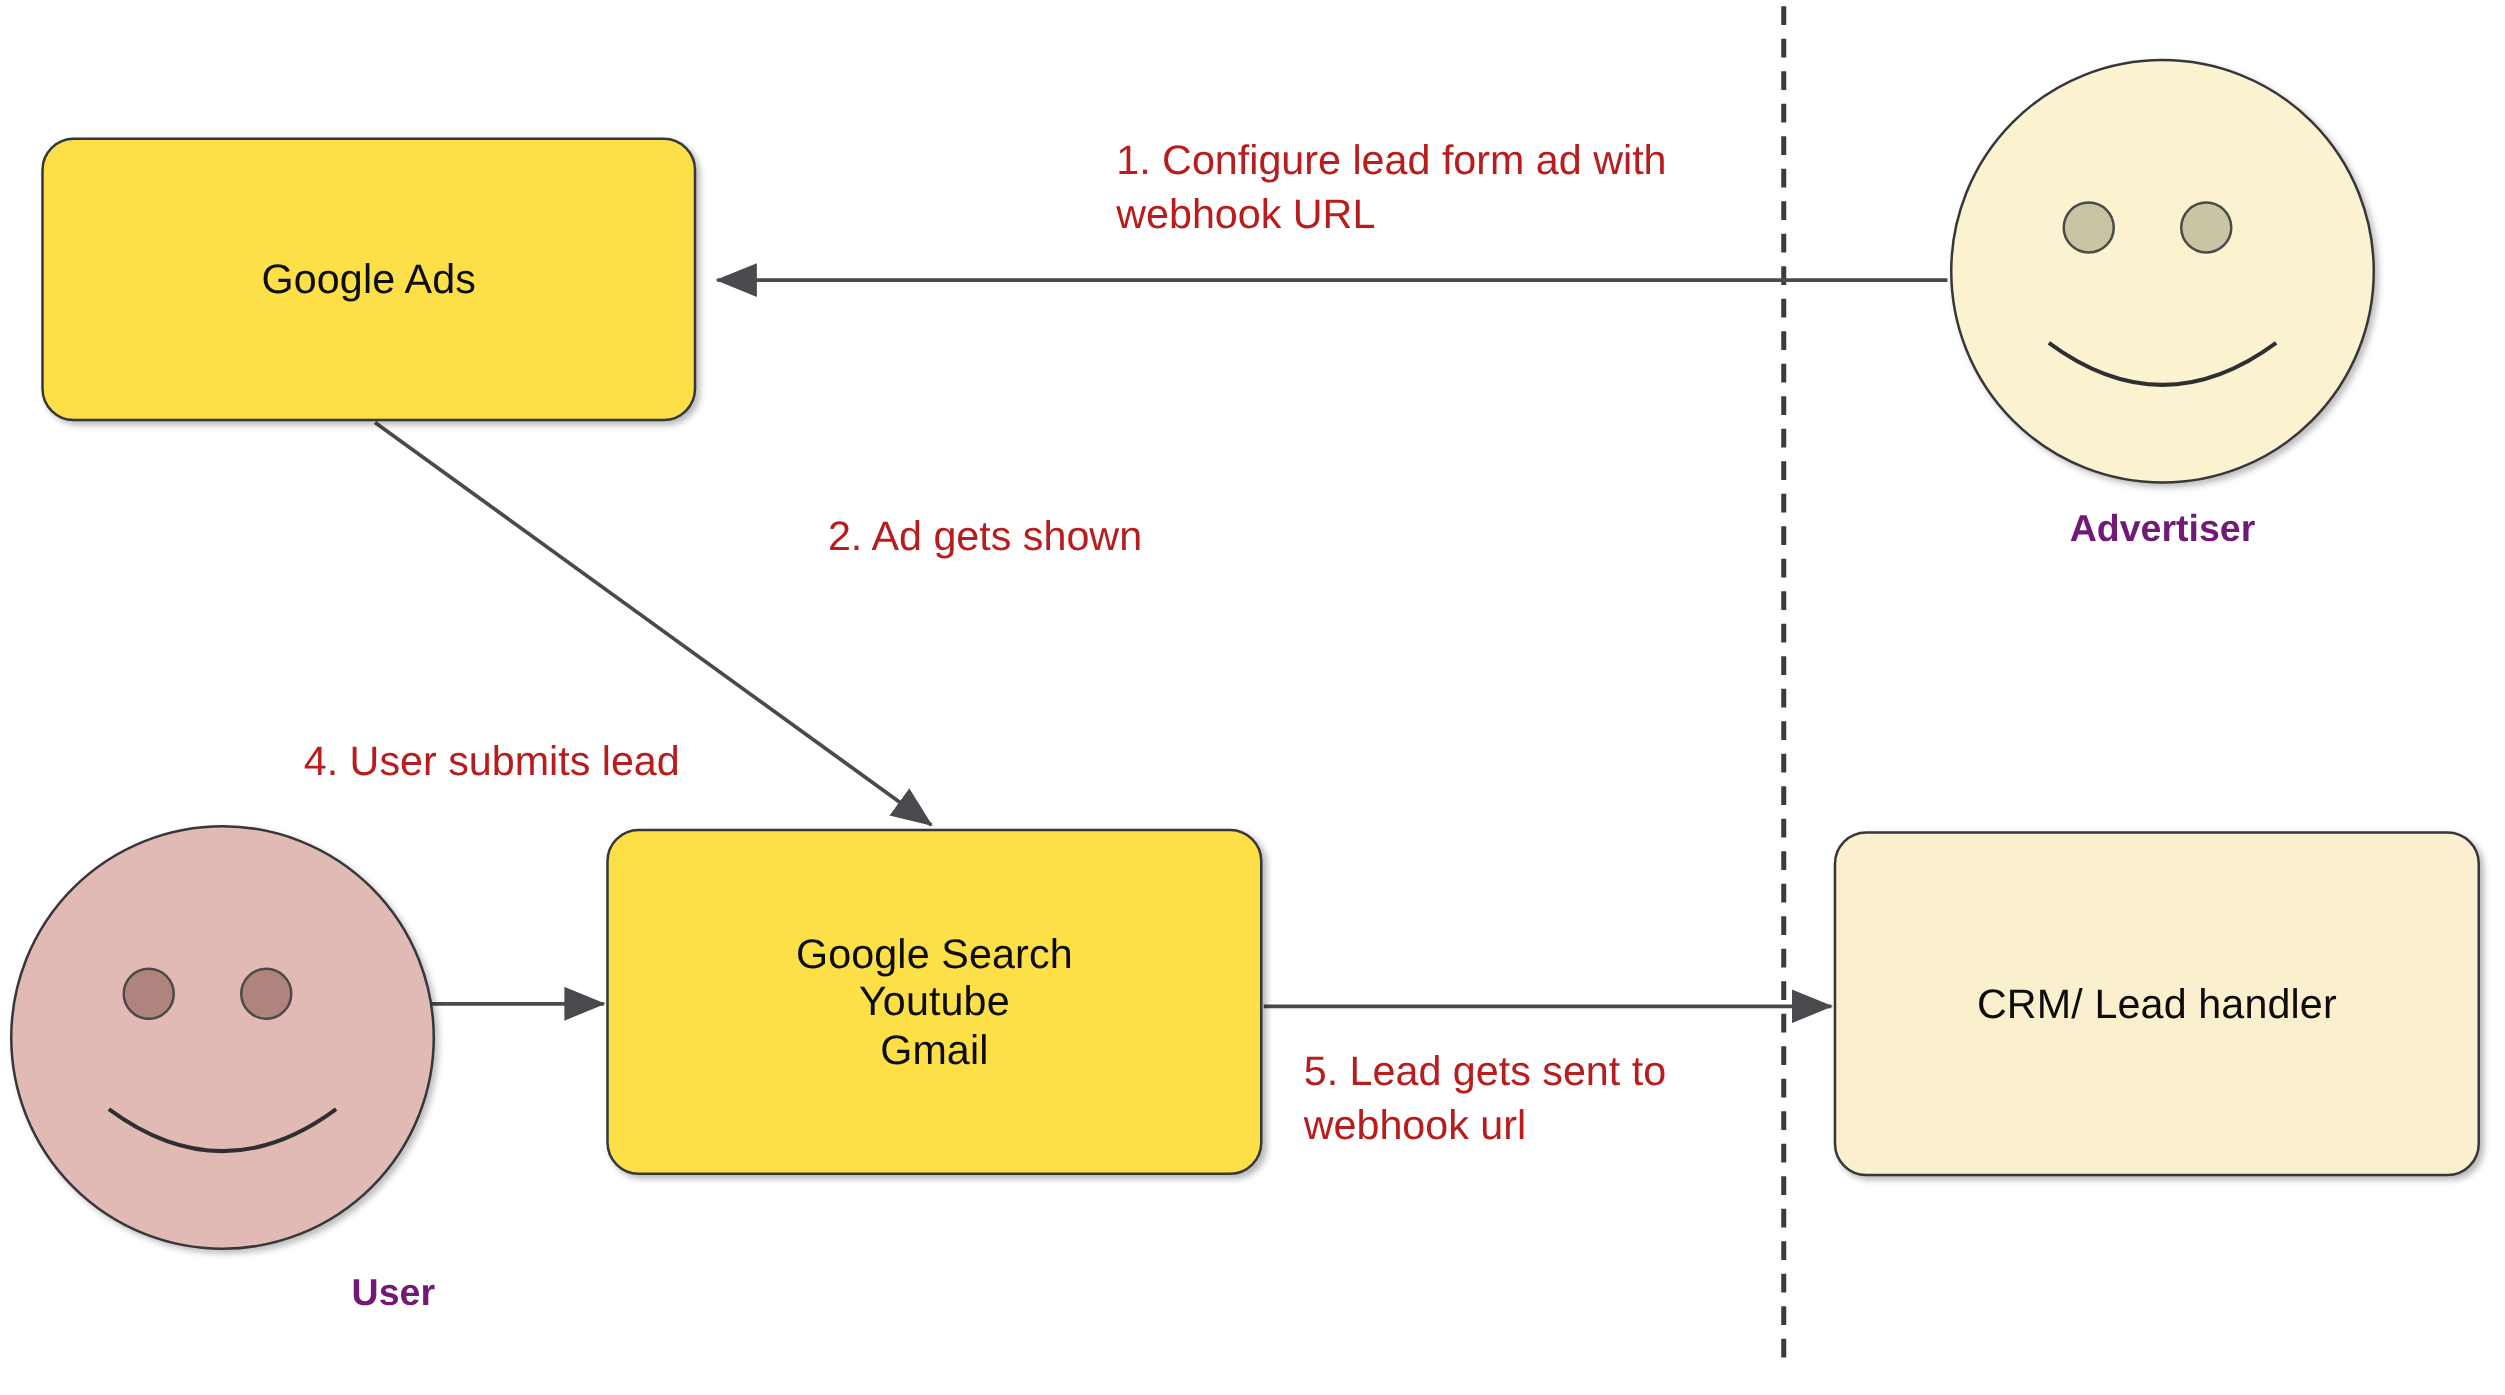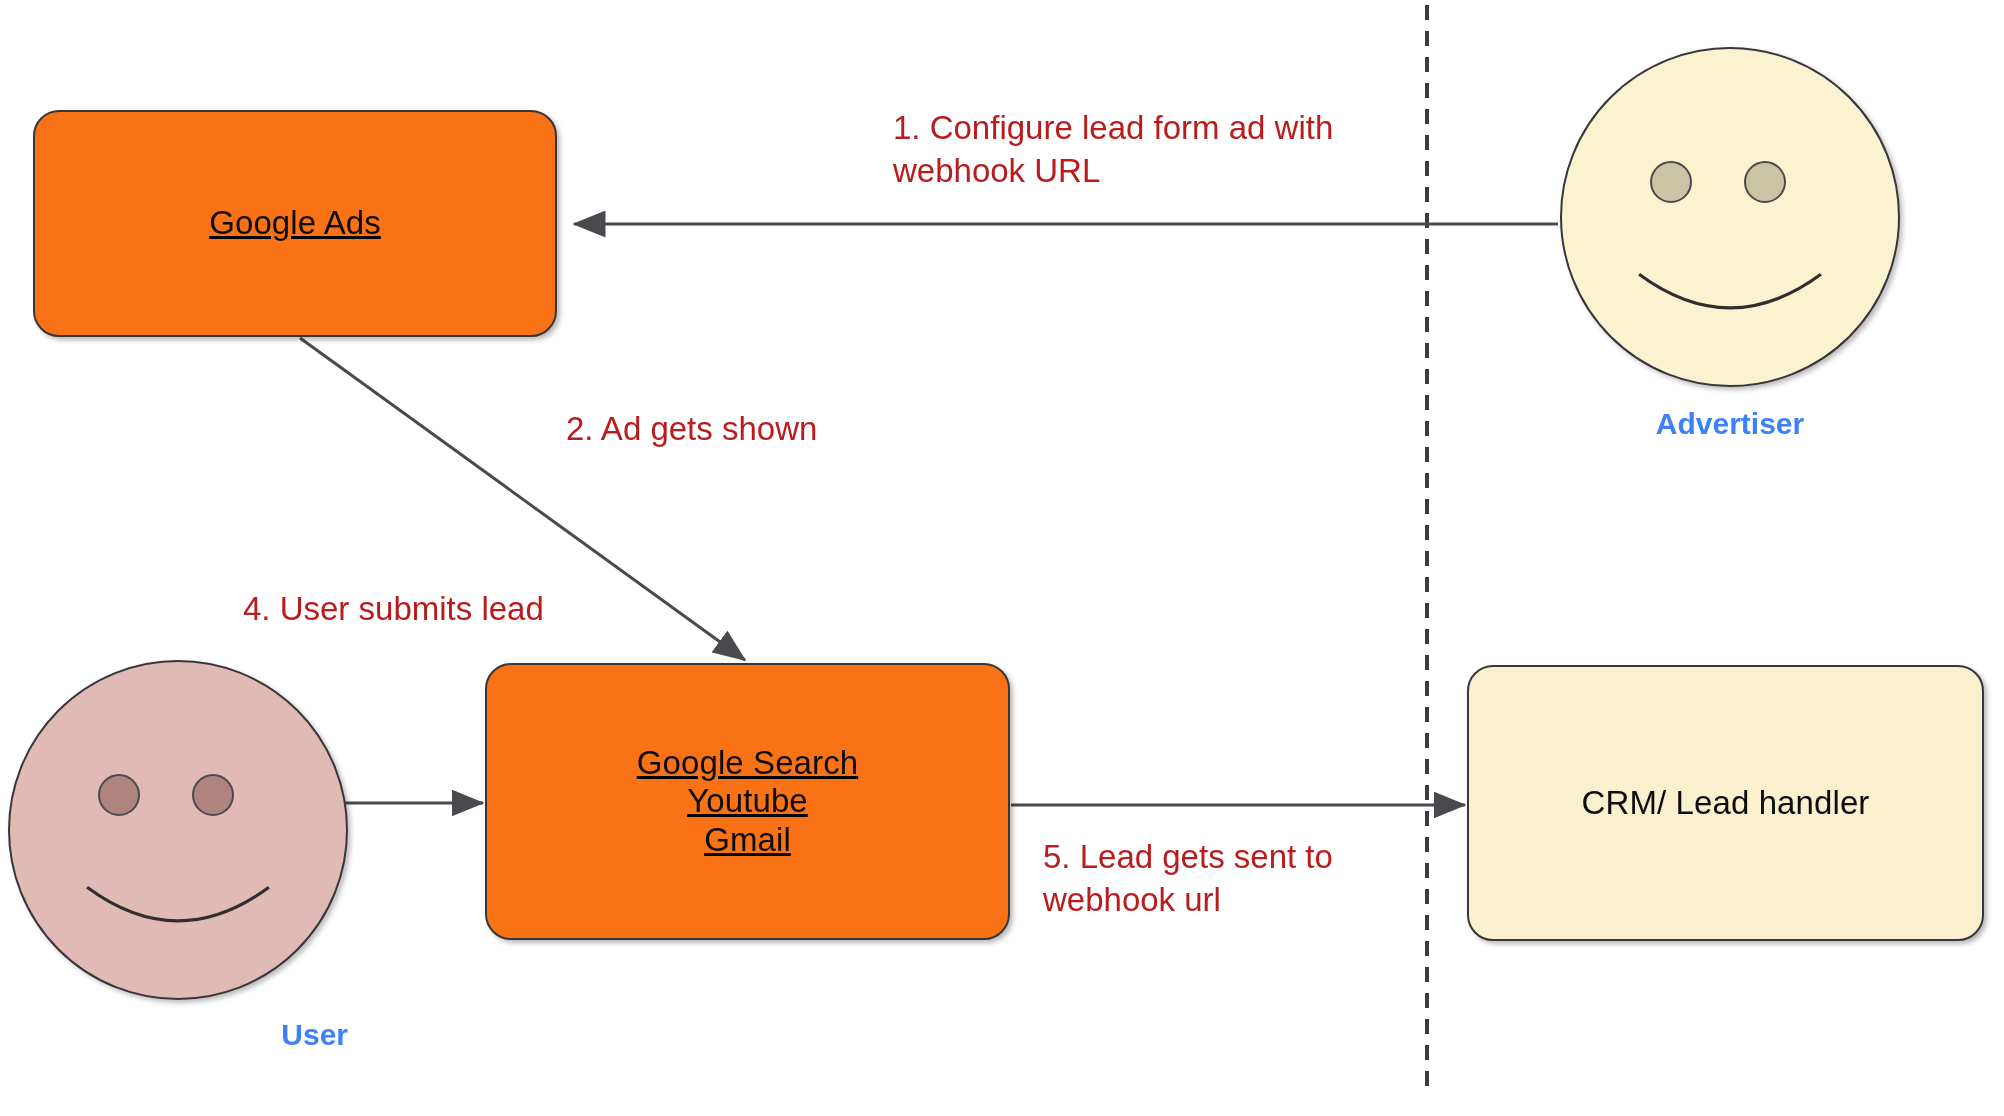--- a/index.html
+++ b/index.html
@@ -41,21 +41,21 @@
     box-shadow: 3px 3px 5px rgba(0,0,0,0.28);
     z-index: 3;
   }
   .node-box .node-label {
     color: #0d0d0d;
     font-size: 33px;
     line-height: 1.16;
     letter-spacing: 0.1px;
     white-space: pre-line;
   }
-  .box-blue  { background: #f97316; text-decoration: underline; }
+  .box-blue  { background: #fde047; }
   .box-cream { background: #fbf0cd; }
 
   #box-google-ads {
     left: 33px;  top: 110px;  width: 524px;  height: 227px;
   }
   #box-google-properties {
     left: 485px; top: 663px;  width: 525px;  height: 277px;
   }
   #box-crm {
     left: 1467px; top: 665px; width: 517px;  height: 276px;
@@ -85,21 +85,21 @@
     top: 0;
     width: 100%;
     height: 100%;
   }
   .actor-name {
     position: absolute;
     width: 100%;
     text-align: center;
     font-weight: bold;
     font-size: 30px;
-    color: #3b82f6;
+    color: #701a75;
   }
 
   
   #actor-advertiser { left: 1560px; top: 47px; width: 340px; }
   #actor-advertiser .face {
     width: 340px; height: 340px;
     background: #fbf2cf;
   }
   #actor-advertiser .eye { background: #c9c5a4; width: 42px; height: 42px; }
   #actor-advertiser .eye-left  { left: 88px;  top: 112px; }
@@ -120,21 +120,21 @@
   
   .step-label {
     position: absolute;
     color: #b91c1c;
     font-size: 33px;
     line-height: 1.29;
     white-space: pre-line;
     z-index: 4;
   }
   #step-1 { left: 893px;  top: 107px; width: 520px; }
-  #step-2 { left: 566px;  top: 408px; width: 420px; }
+  #step-2 { left: 578px;  top: 408px; width: 420px; text-align: center; }
   #step-3 { left: 243px;  top: 588px; width: 420px; }
   #step-4 { left: 1043px; top: 836px; width: 420px; }
 </style>
 </head>
 <body>
 
 <div id="canvas">
 
   <svg id="wires" viewBox="0 0 2004 1116">
     <defs>

